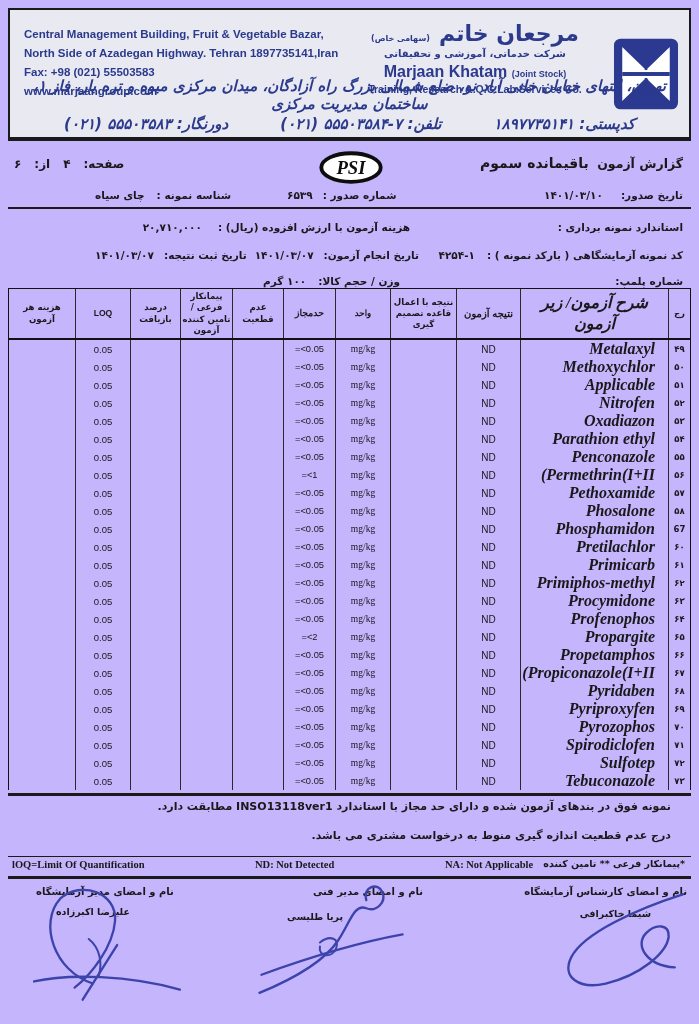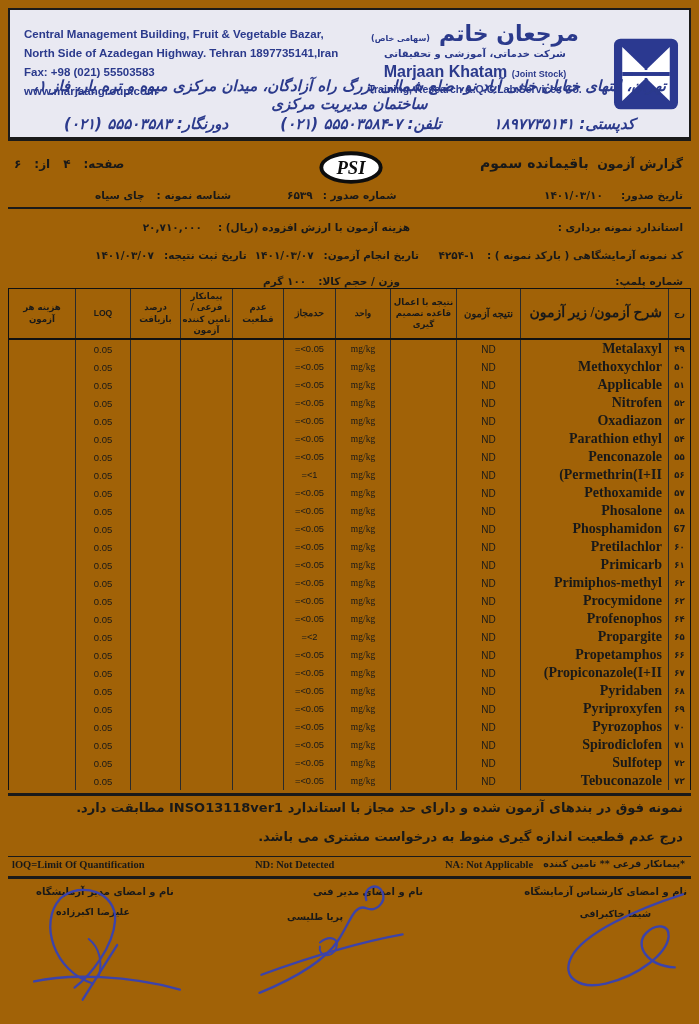--- a/index.html
+++ b/index.html
@@ -1,16 +1,16 @@
 <!DOCTYPE html>
 <html lang="fa"><head>
 <meta charset="utf-8">
 <style>
   html,body{margin:0;padding:0;background:#fff;}
-  .sheet{position:relative;width:699px;height:1024px;background:#a16207;overflow:hidden;
+  .sheet{position:relative;width:699px;height:1024px;background:#c4b5fd;overflow:hidden;
          color:#191919;font-family:"DejaVu Sans",sans-serif;}
   
   .header-box{position:absolute;left:8px;top:8px;width:683px;height:133px;box-sizing:border-box;
               background:#e9e9f2;border:2px solid #1a1a1a;border-bottom-width:4px;}
   .en-address{position:absolute;left:14px;top:15px;font-family:"Liberation Sans",sans-serif;
               font-weight:bold;font-size:11.5px;line-height:19px;color:#2b3a8c;}
   .brand{position:absolute;right:88px;top:11px;width:252px;text-align:center;color:#2b3a8c;direction:rtl;}
   .brand-fa-main{font-size:22px;font-weight:bold;}
   .brand-fa-suffix{font-size:8px;font-weight:bold;margin-right:4px;}
   .brand-fa-sub{font-size:10px;font-weight:bold;margin-top:2px;}
@@ -45,36 +45,36 @@
           border:1.6px solid #111;border-bottom:none;}
   .hrow{display:flex;border-bottom:2.4px solid #111;height:49px;}
   .th{box-sizing:border-box;border-left:1px solid #2a2a2a;display:flex;align-items:center;
       justify-content:center;text-align:center;font-weight:bold;font-size:8.6px;line-height:1.3;padding:2px 1px;}
   .hrow .th:last-child{border-left:none;}
   .tr{display:flex;height:18px;}
   .td{box-sizing:border-box;border-left:1px solid #2a2a2a;display:flex;align-items:center;
       justify-content:center;font-size:9.5px;overflow:hidden;}
   .tr .td:last-child{border-left:none;}
   .c-no{width:22px;font-size:8.5px;font-weight:bold;}
-  .c-name{width:148px;direction:ltr;justify-content:flex-end;padding:0 6px;
-          font-family:"Liberation Serif",serif;font-weight:bold;font-size:14px;}
+  .c-name{width:148px;direction:ltr;justify-content:flex-end;padding:0 13px;
+          font-family:"Liberation Serif",serif;font-weight:bold;font-size:16px;font-style:italic;}
   .c-result{width:64px;direction:ltr;font-family:"Liberation Sans",sans-serif;font-size:10px;}
   .c-decision{width:66px;}
   .c-unit{width:55px;direction:ltr;font-family:"Liberation Serif",serif;}
   .c-limit{width:52px;direction:ltr;font-family:"Liberation Sans",sans-serif;font-size:9.3px;}
   .c-uncert{width:51px;}
   .c-contractor{width:52px;}
   .c-recovery{width:50px;}
   .c-loq{width:55px;direction:ltr;font-family:"Liberation Sans",sans-serif;}
   .c-cost{flex:1;}
   
   #line-a{top:793px;height:2.5px;}
   #line-b{top:856px;height:1.2px;}
   #line-c{top:876px;height:2.5px;}
-  .note{position:absolute;right:16px;direction:rtl;font-size:13px;font-weight:bold;white-space:nowrap;}
+  .note{position:absolute;right:28px;direction:rtl;font-size:11px;font-weight:bold;white-space:nowrap;}
   #note1{top:800px;} #note2{top:829px;margin-left:28px;}
   .legend-en{position:absolute;top:859px;font-family:"Liberation Serif",serif;font-weight:bold;font-size:10.5px;}
   #legend-loq{left:12px;} #legend-nd{left:255px;} #legend-na{left:445px;}
   #legend-fa{position:absolute;right:14px;top:858px;direction:rtl;font-size:9.5px;font-weight:bold;text-align:center;}
   .sig-title{position:absolute;direction:rtl;font-size:10px;font-weight:bold;white-space:nowrap;}
   #sig-t-expert{right:12px;top:886px;} #sig-t-tech{right:276px;top:886px;} #sig-t-manager{left:36px;top:886px;}
   .sig-name{position:absolute;direction:rtl;font-size:9.5px;font-weight:bold;white-space:nowrap;}
   #sig-n-expert{right:48px;top:908px;} #sig-n-tech{right:356px;top:911px;} #sig-n-manager{left:56px;top:906px;}
   .sigsvg{position:absolute;pointer-events:none;}
   #sig-expert{left:553px;top:884px;width:142px;height:114px;}

